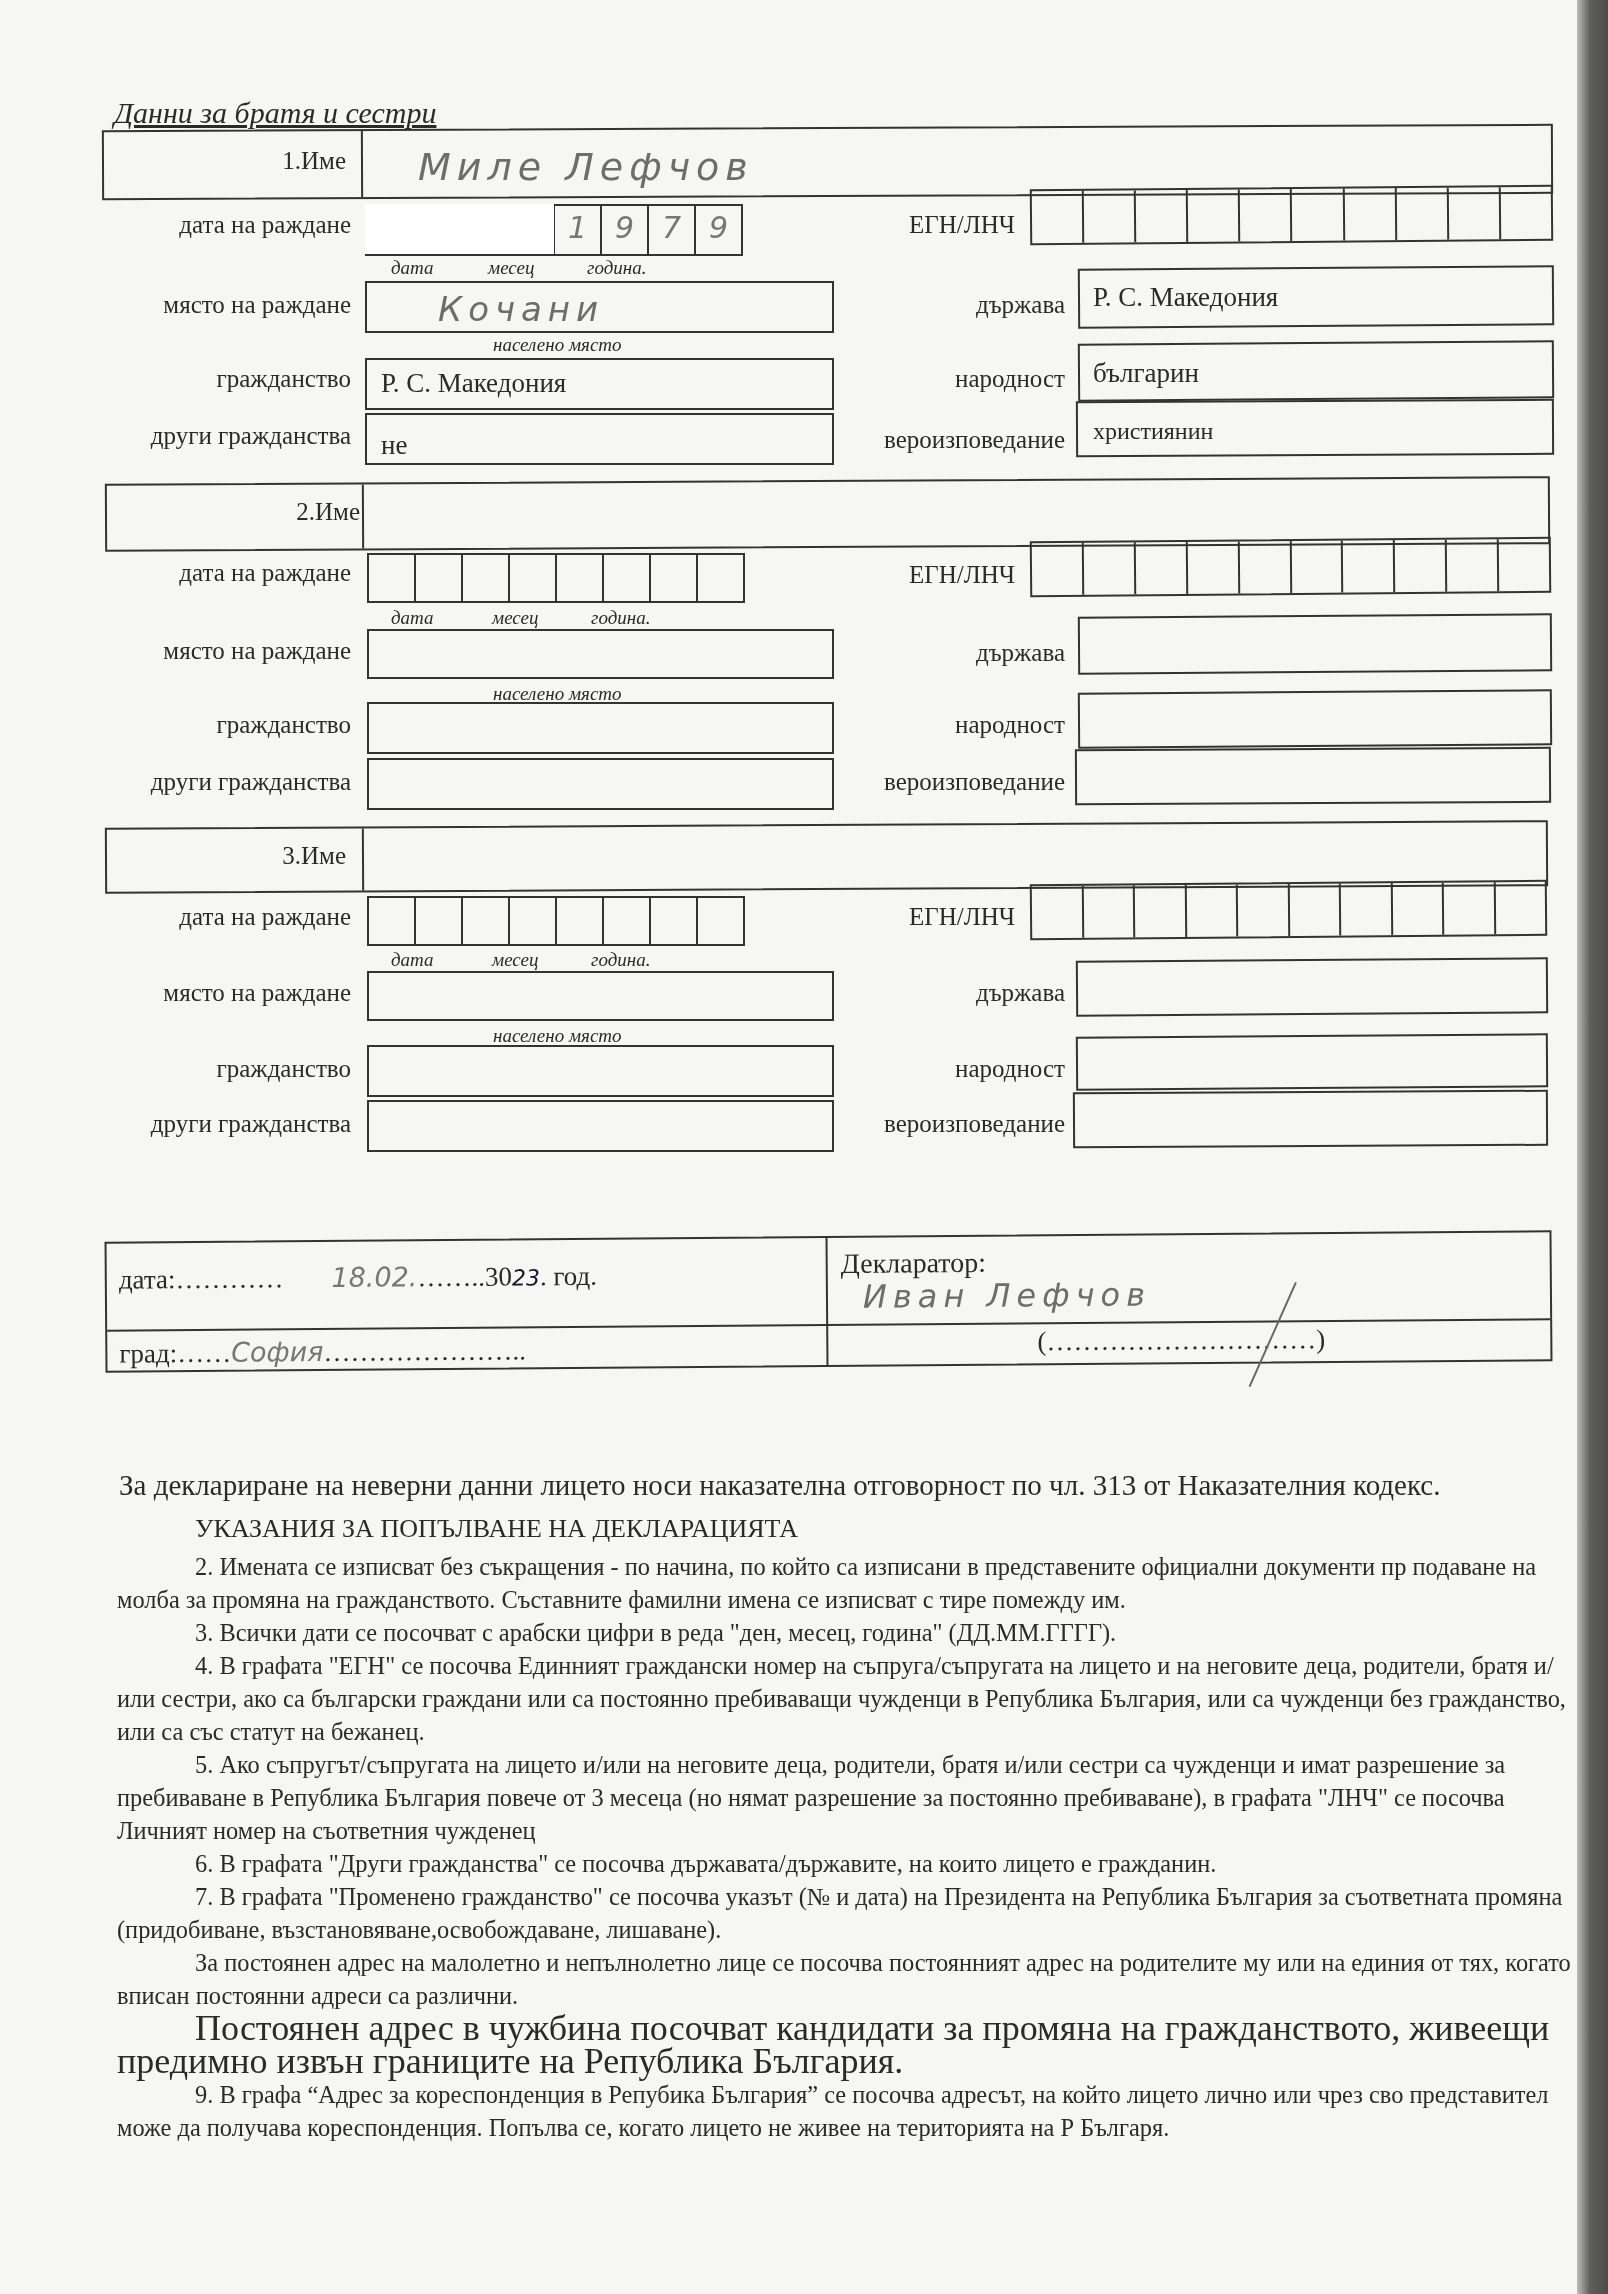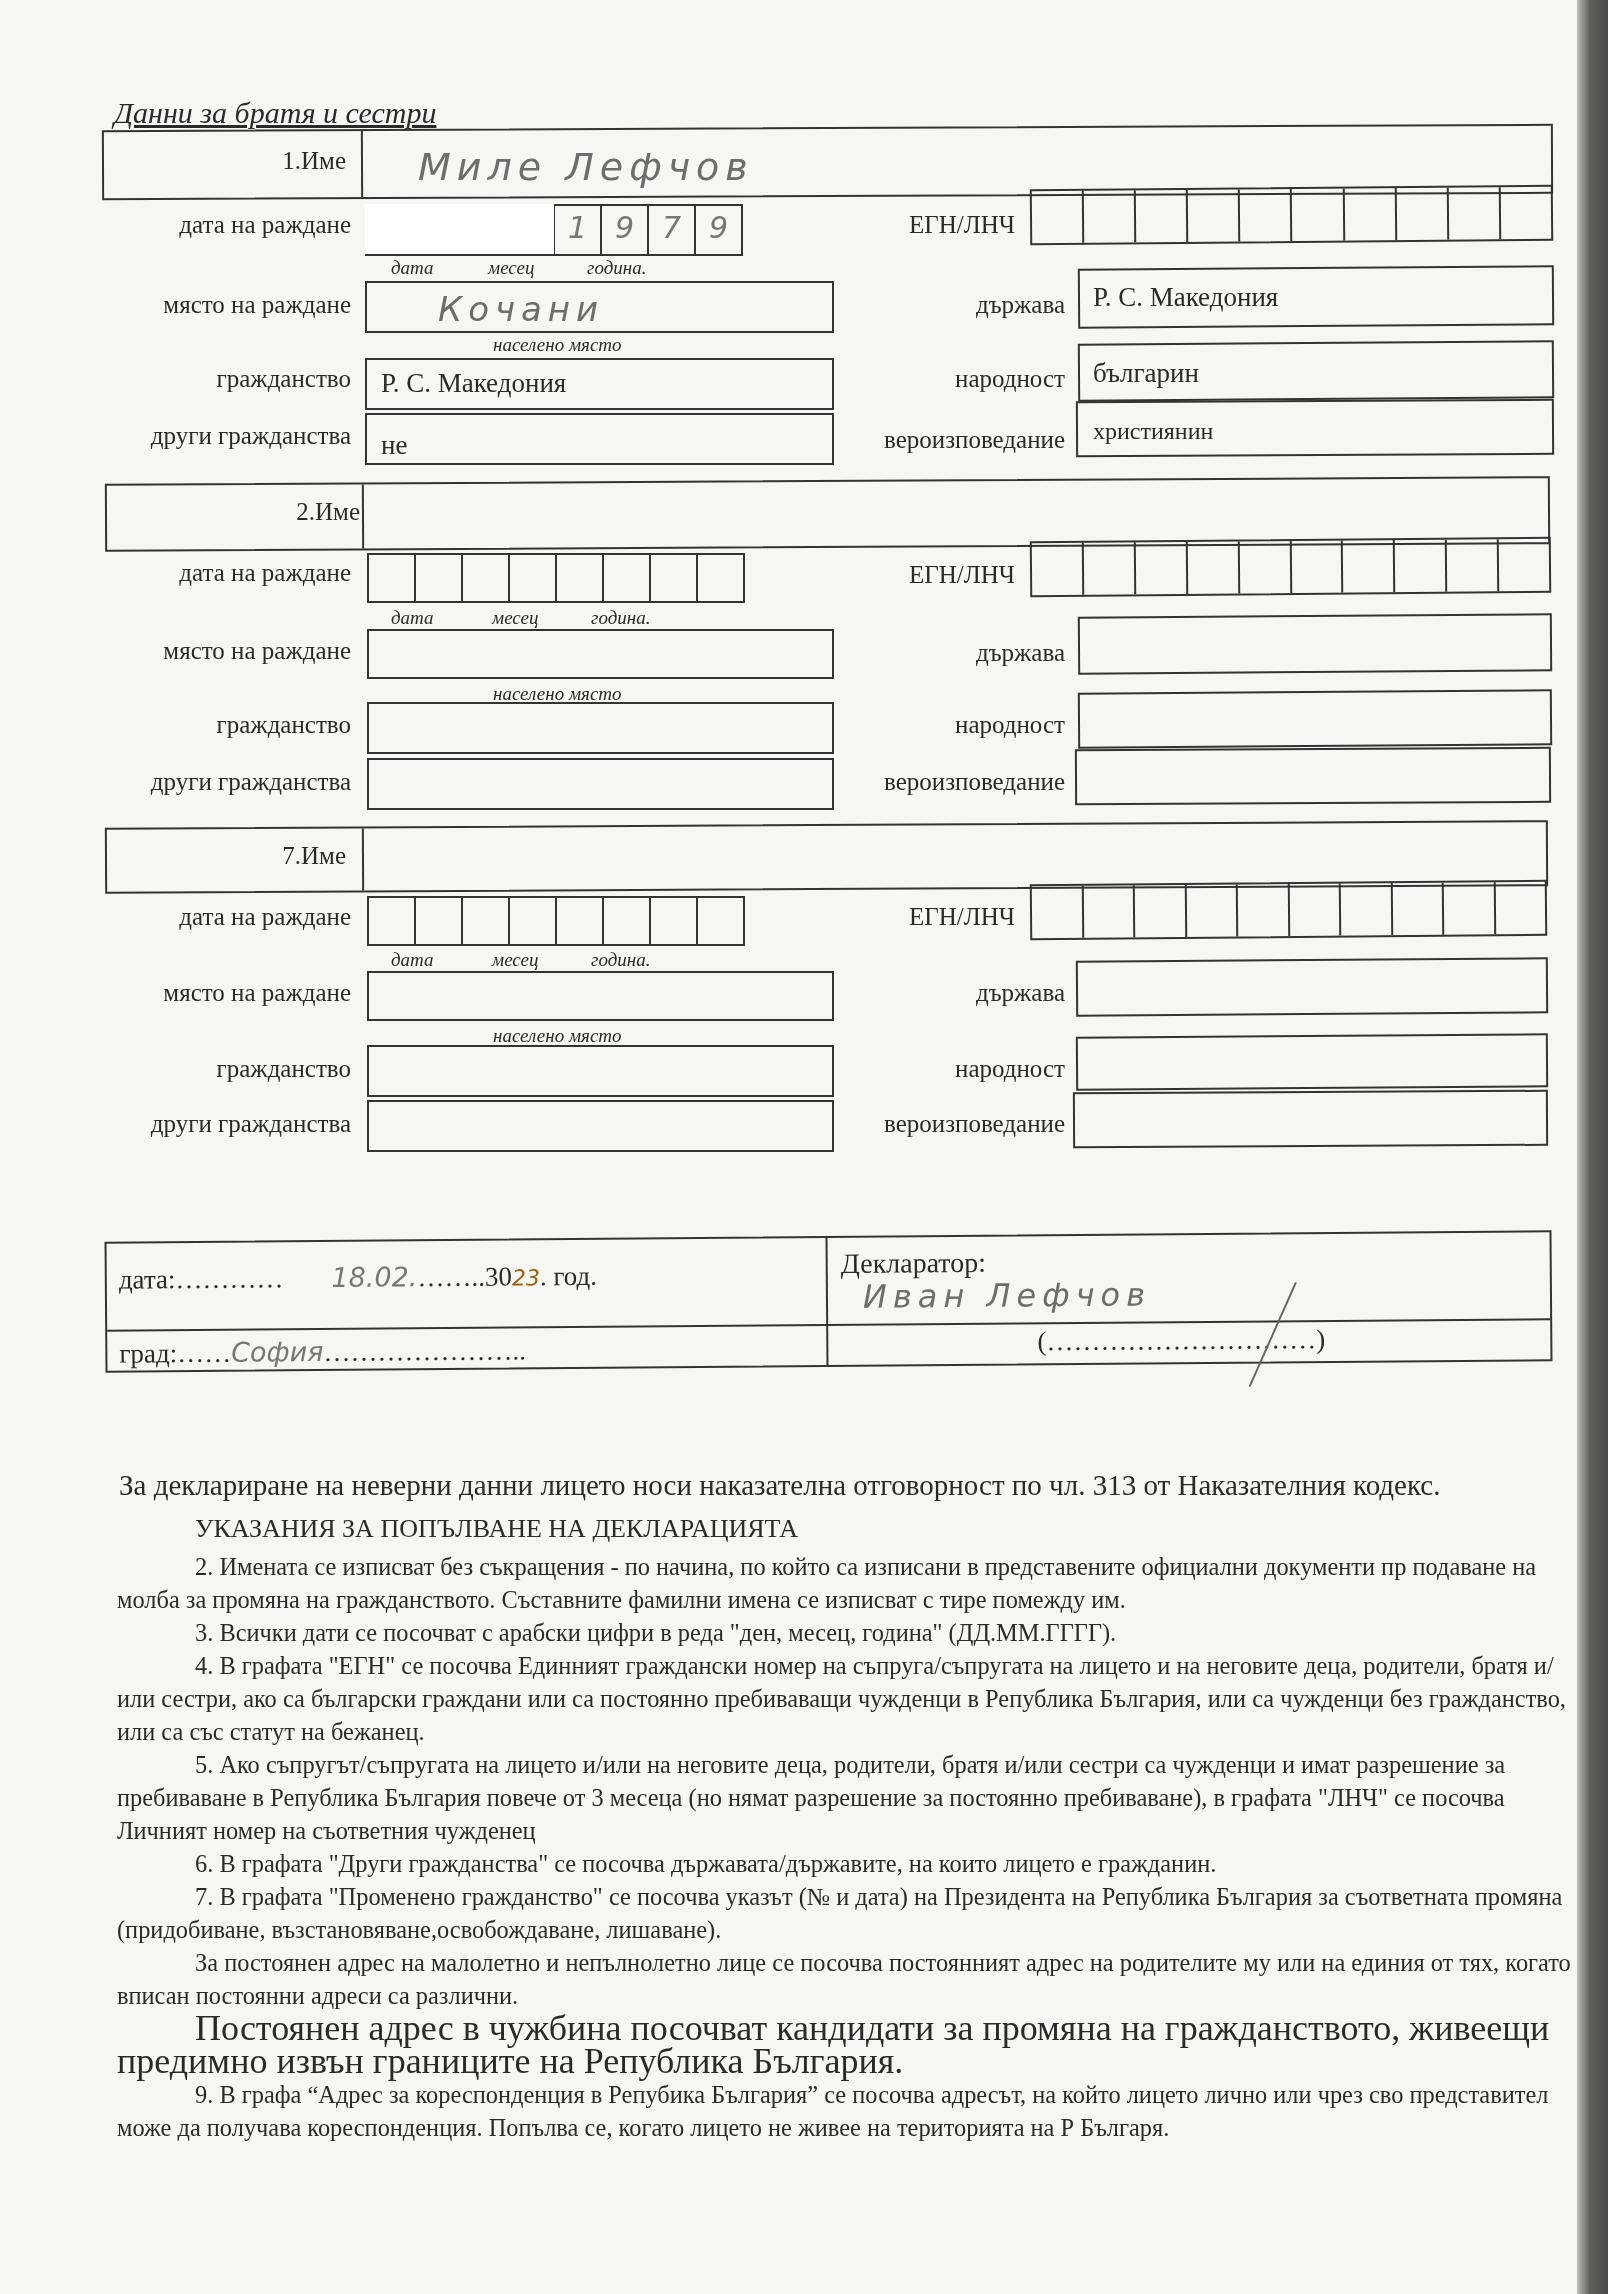--- a/index.html
+++ b/index.html
@@ -174,21 +174,21 @@
   <div class="box" style="left:367px;top:758px;width:467px;height:52px;"></div>
 
   <div class="label" style="left:836px;top:768px;width:229px;">вероизповедание</div>
   <div class="box" style="left:1075px;top:748px;width:476px;height:56px;transform:rotate(-0.3deg);"></div>
 </div>
 
 <div>
   <div class="box" style="left:105px;top:824px;width:1443px;height:66px;transform:rotate(-0.3deg);">
     <div class="namebox-sep" style="left:255px;"></div>
   </div>
-  <div class="label" style="left:199px;top:842px;width:147px;">7.Име</div>
+  <div class="label" style="left:199px;top:842px;width:147px;">3.Име</div>
 
   <div class="label" style="left:100px;top:903px;width:251px;">дата на раждане</div>
   <div class="box" style="left:367px;top:896px;width:378px;height:50px;">
     <div class="cells">
         <div></div>
         <div></div>
         <div></div>
         <div></div>
         <div></div>
         <div></div>
@@ -233,21 +233,21 @@
   <div class="box" style="left:367px;top:1100px;width:467px;height:52px;"></div>
 
   <div class="label" style="left:836px;top:1110px;width:229px;">вероизповедание</div>
   <div class="box" style="left:1073px;top:1091px;width:475px;height:56px;transform:rotate(-0.3deg);"></div>
 </div>
 
 <div class="sig-table" style="transform:rotate(-0.45deg);">
   <div class="sig-hline"></div>
   <div class="sig-vline"></div>
   <div class="abs" style="left:12px;top:20px;font-size:27px;white-space:nowrap;">
-    <span>дата:</span><span>…………</span><span style="font-family:'DejaVu Sans',sans-serif;font-style:italic;color:#777;margin-left:48px;">18.02.</span><span>……..</span><span>30</span><span style="font-family:'DejaVu Sans',sans-serif;font-style:italic;color:#a16207;font-size:22px;text-align:right;">23</span><span>. год.</span>
+    <span>дата:</span><span>…………</span><span style="font-family:'DejaVu Sans',sans-serif;font-style:italic;color:#777;margin-left:48px;">18.02.</span><span>……..</span><span>30</span><span style="font-family:'DejaVu Sans',sans-serif;font-style:italic;color:#0f172a;font-size:22px;text-align:right;">23</span><span>. год.</span>
   </div>
   <div class="abs" style="left:12px;top:94px;font-size:27px;white-space:nowrap;">
     <span>град:</span><span>……</span><span style="font-family:'DejaVu Sans',sans-serif;font-style:italic;color:#777;">София</span><span>…………………..</span>
   </div>
   <div class="abs" style="left:734px;top:10px;font-size:28px;">Декларатор:</div>
   <div class="hand" style="left:756px;top:40px;font-size:32px;">Иван Лефчов</div>
   <div class="abs" style="left:930px;top:90px;font-size:27px;white-space:nowrap;">(…………………………)</div>
 </div>
 <div class="stroke" style="left:1295px;top:1282px;height:114px;transform:rotate(24deg);"></div>
 

